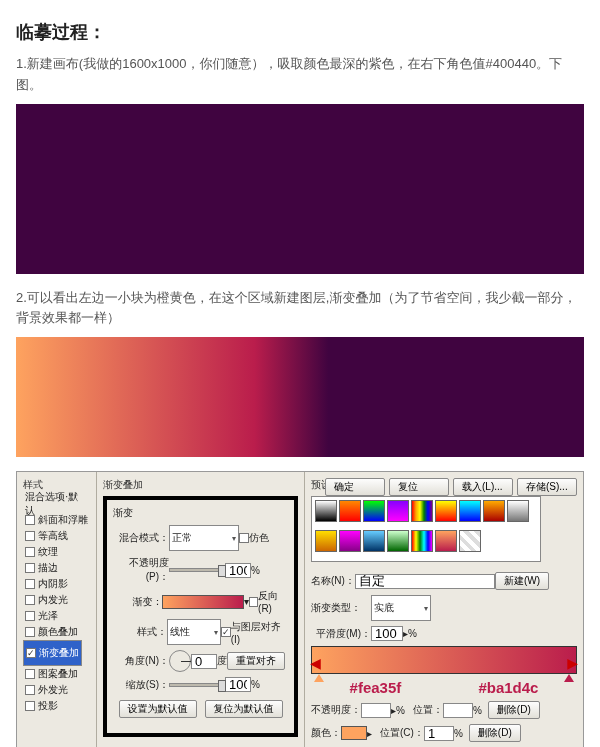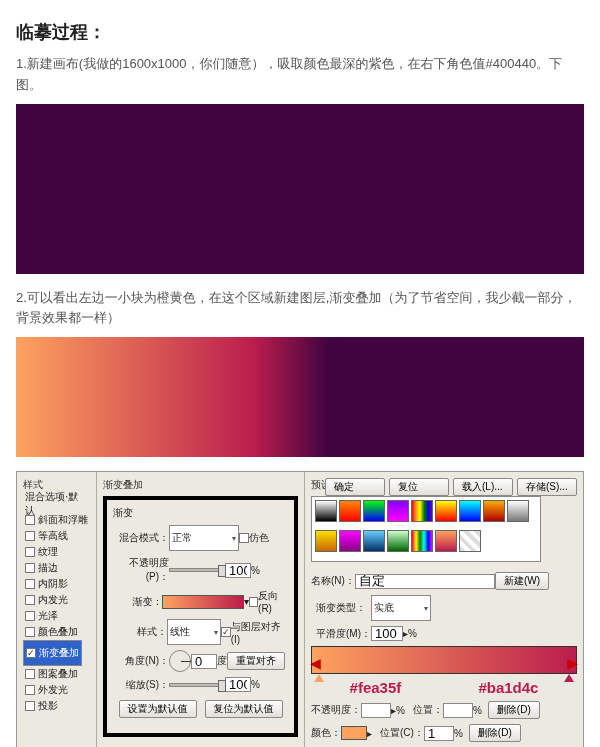--- a/index.html
+++ b/index.html
@@ -195,21 +195,21 @@
           <div class="sw" style="background: repeating-linear-gradient(45deg, rgb(221, 221, 221) 0px, rgb(221, 221, 221) 4px, rgb(255, 255, 255) 4px, rgb(255, 255, 255) 8px);"></div>
         </div>
 
       <div class="row" style="margin-top:10px">
         <span>名称(N)：</span>
         <input class="inp" style="width: 140px;" value="自定">
         <button class="btn">新建(W)</button>
       </div>
 
       <div class="row">
-        <span style="width:60px;text-align:center">渐变类型：</span>
+        <span style="width:60px;text-align:left">渐变类型：</span>
         <span class="sel" style="width:60px">
             <span>实底</span>
             <span class="tri">▾</span>
           </span>
       </div>
       <div class="row">
         <span style="width:60px;text-align:right">平滑度(M)：</span>
         <input class="inp" style="width: 32px;" value="100">
         <span class="tri">▸</span>
         <span>%</span>

